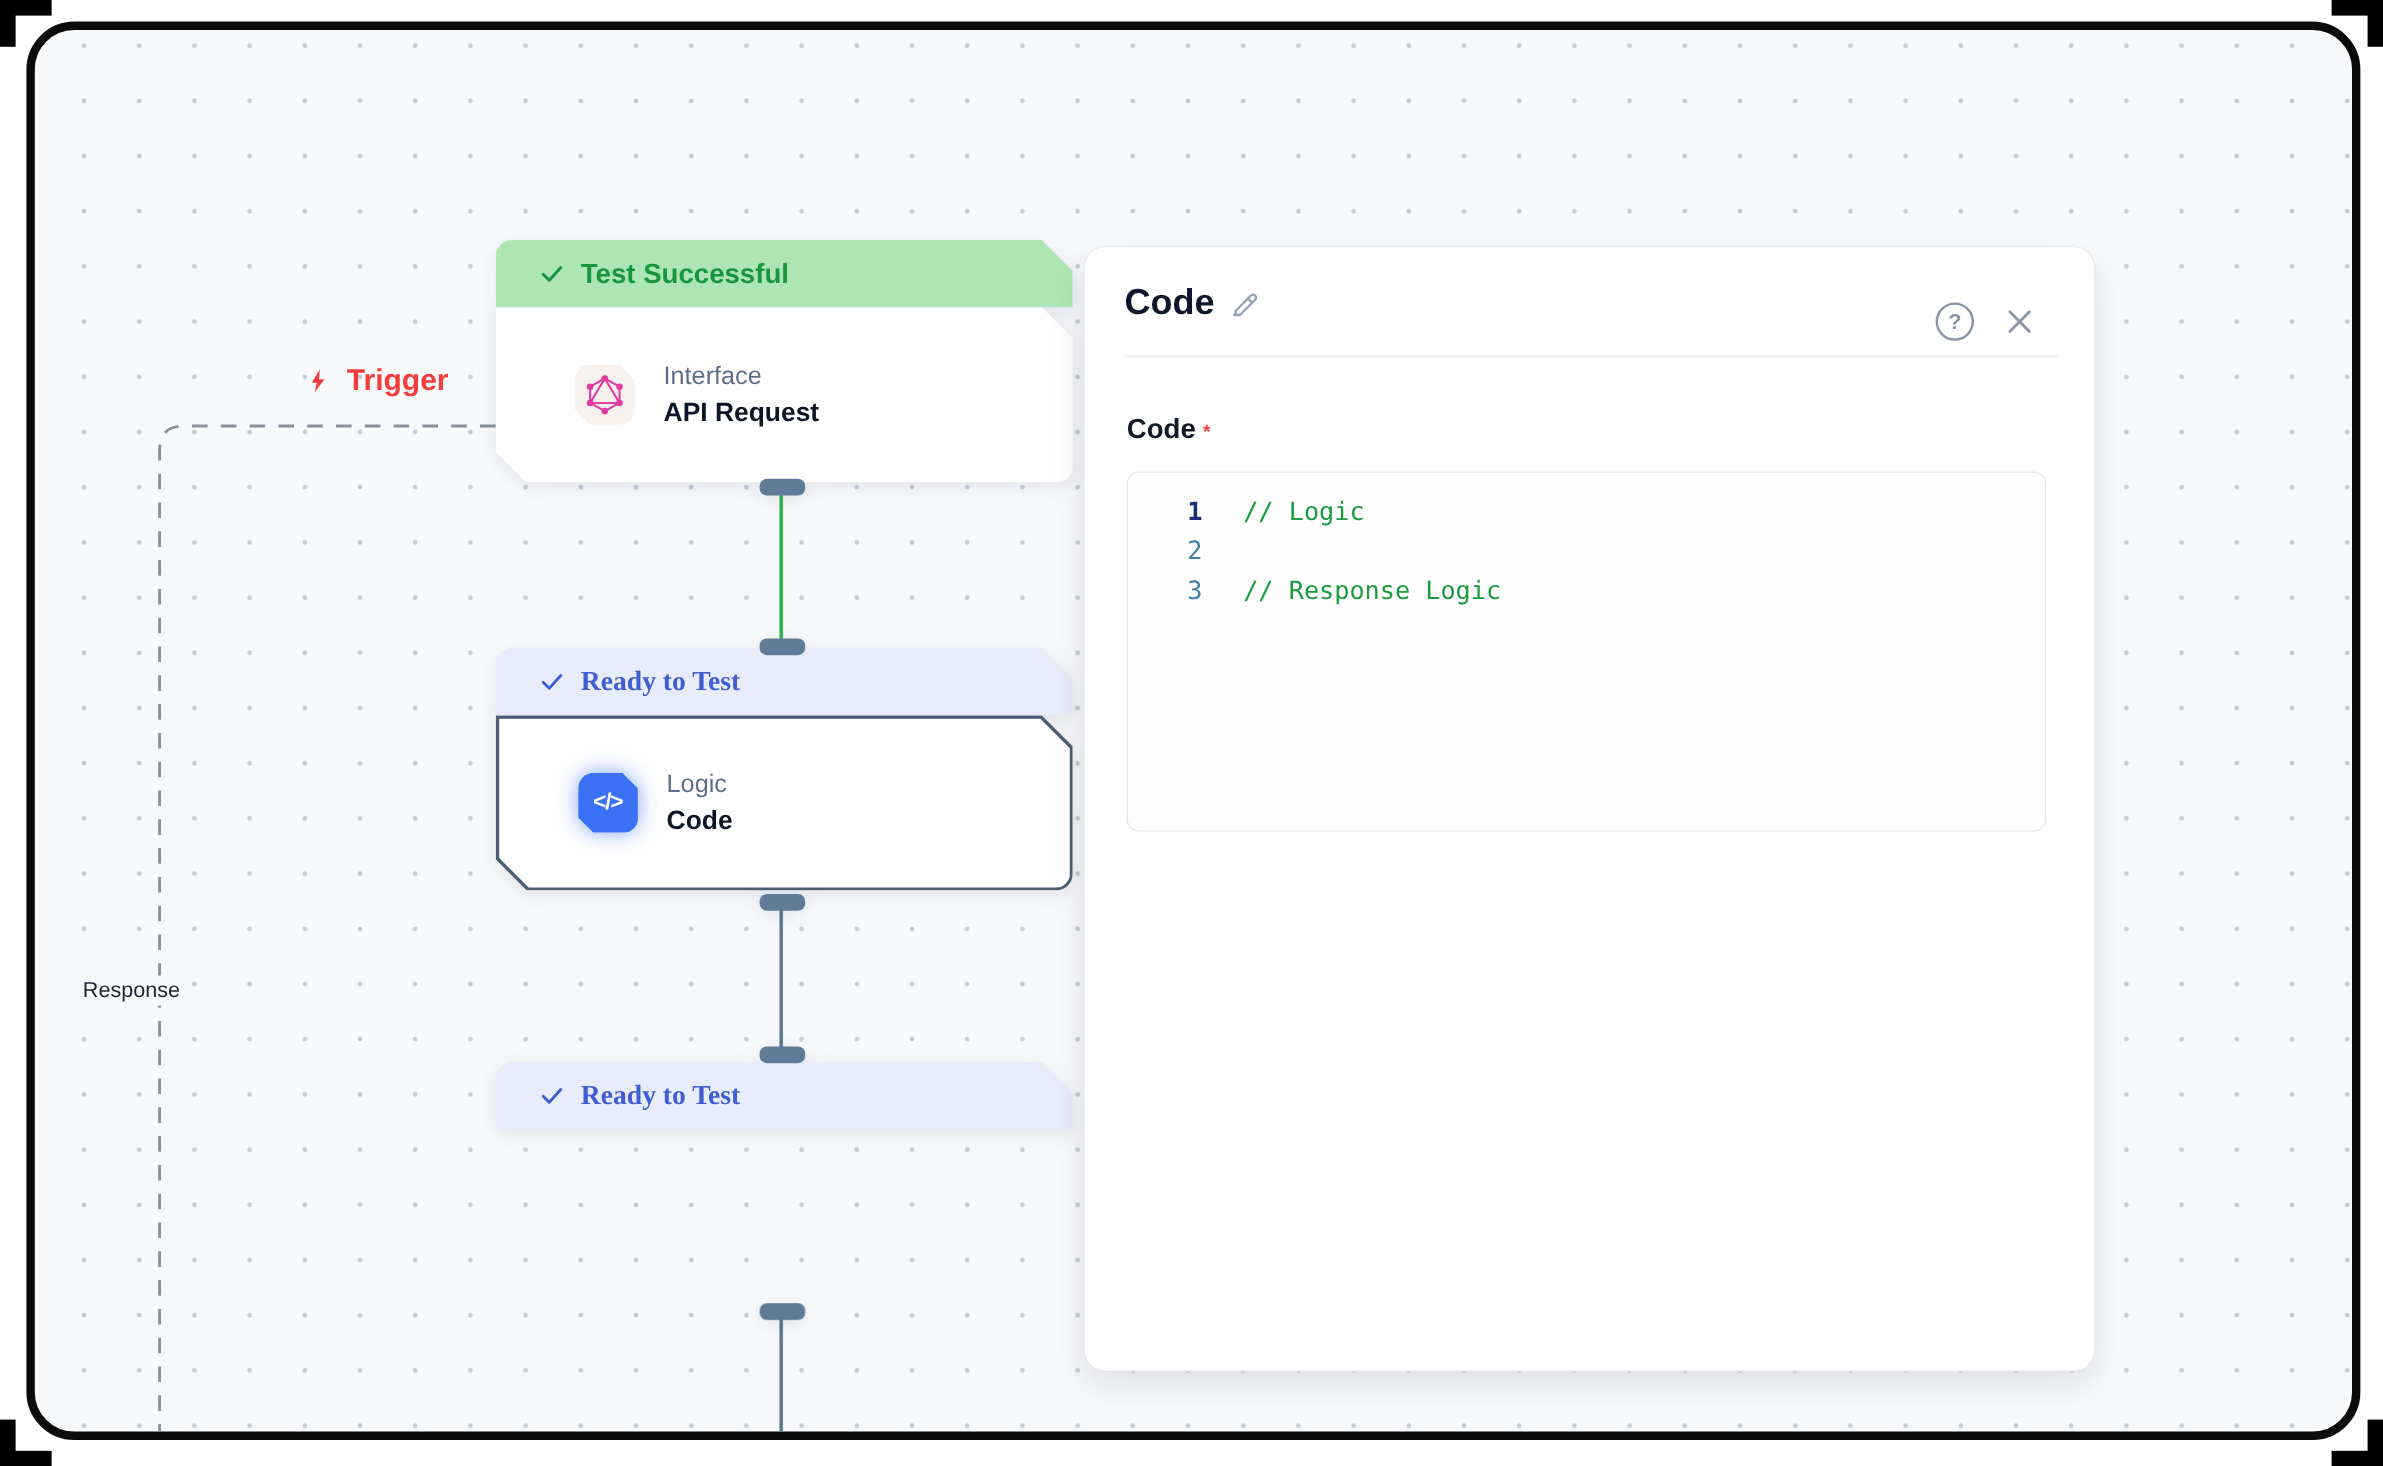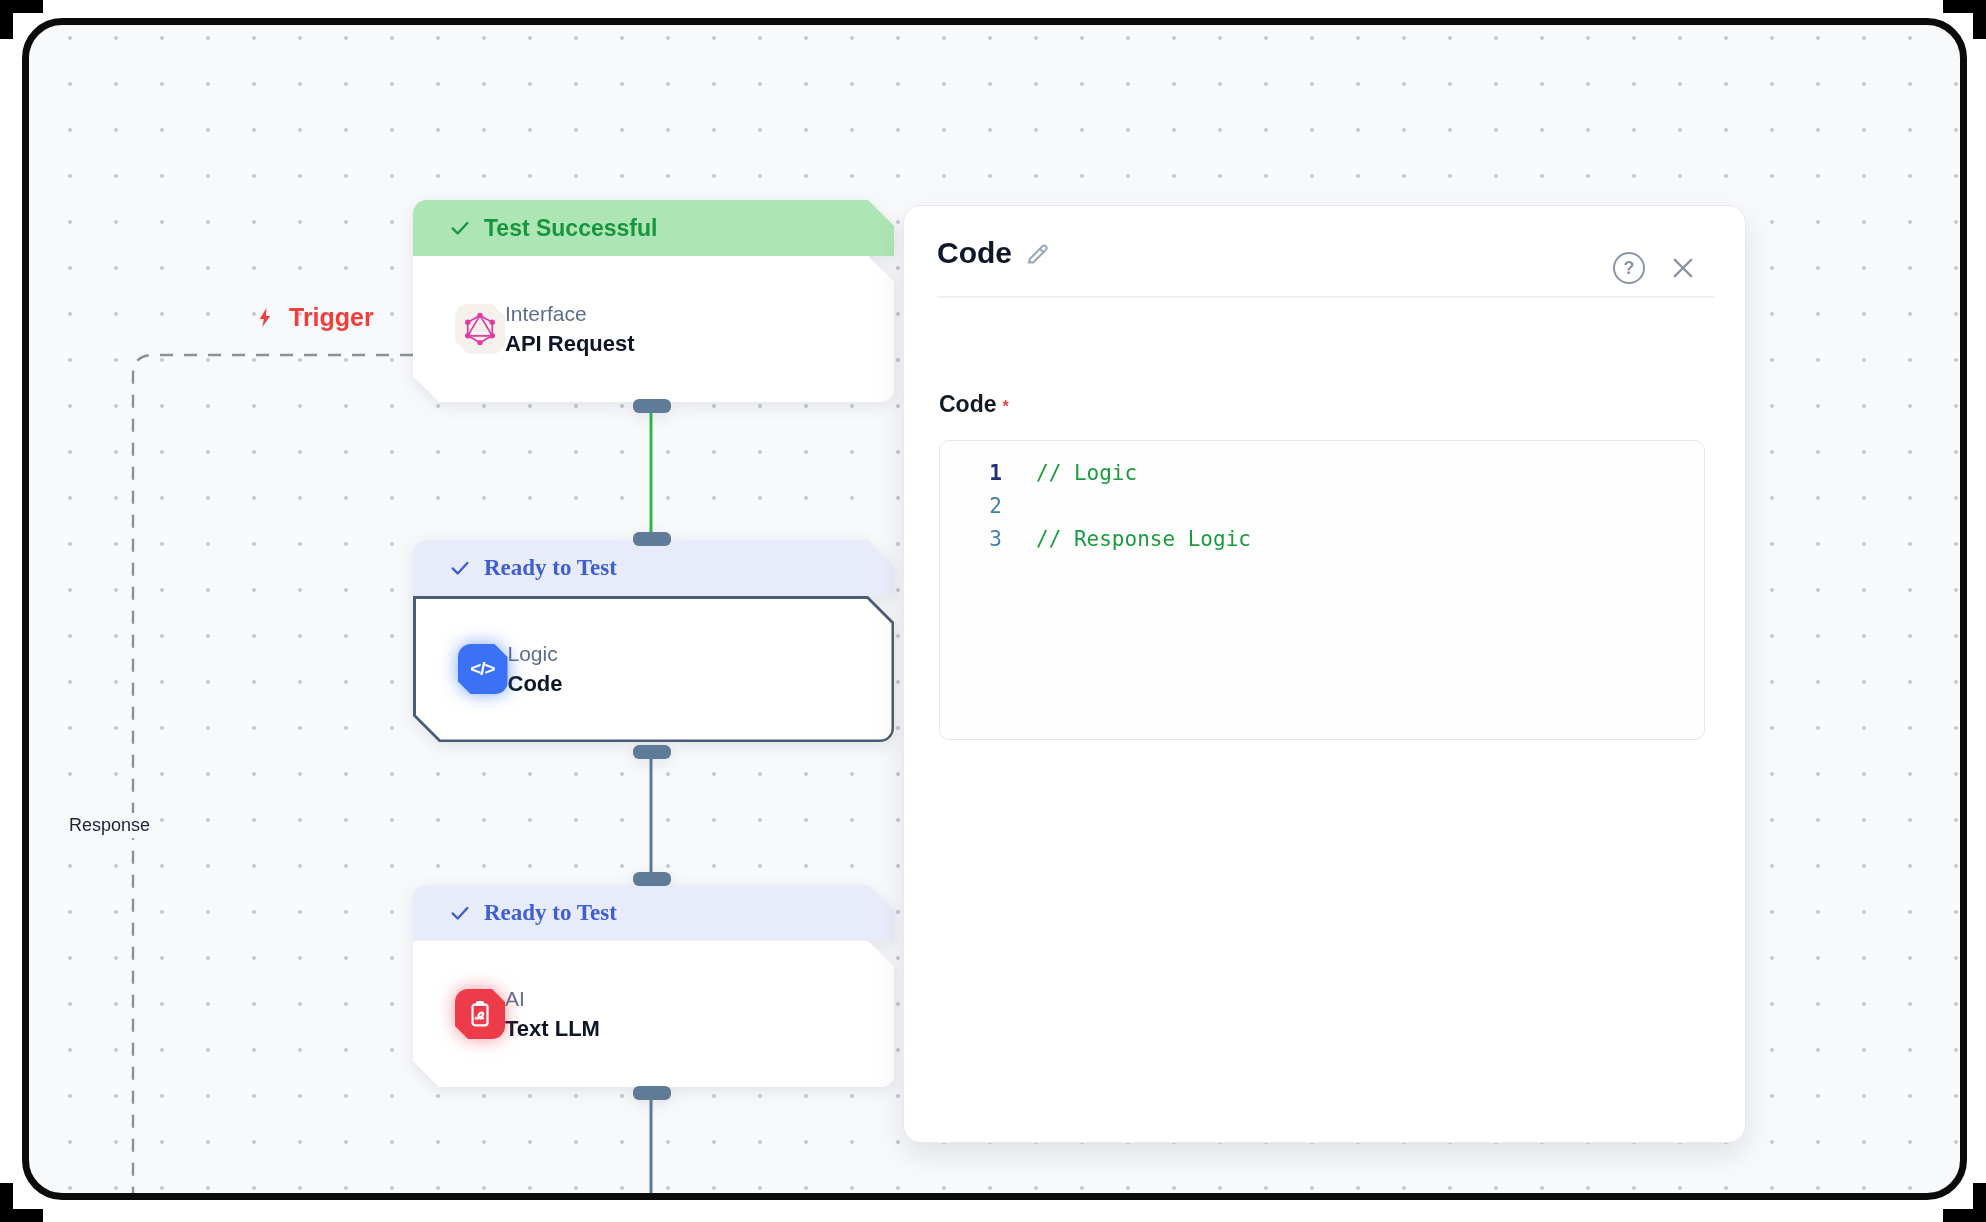--- a/index.html
+++ b/index.html
@@ -50,21 +50,21 @@
   .banner.ready{background:#e7ebfa;color:#3e5ed1;font-family:Liberation Serif, serif;}
   .banner .chk{flex:0 0 auto;}
   .card{
     position:relative;height:146px;background:#ffffff;
     clip-path:polygon(0 0,calc(100% - 26px) 0,100% 26px,100% 100%,26px 100%,0 calc(100% - 26px));
     border-radius:0 0 14px 0;
   }
   .card.selected{background:#4b5d74;}
   .card-inner{
     position:absolute;inset:0;background:#ffffff;display:flex;align-items:center;
-    padding-left:42px;box-sizing:border-box;
+    gap:24px;padding-left:66px;box-sizing:border-box;
     clip-path:polygon(0 0,calc(100% - 25px) 0,100% 25px,100% 100%,25px 100%,0 calc(100% - 25px));
     border-radius:0 0 13px 0;
   }
   .card.selected>.card-inner{inset:2.5px;}
   .icon-glow{flex:0 0 auto;line-height:0;}
   .glow-blue{filter:drop-shadow(0 0 9px rgba(59,114,245,0.65));}
   .glow-red{filter:drop-shadow(0 0 9px rgba(238,59,73,0.55));}
   .node-icon{
     width:50px;height:50px;display:flex;align-items:center;justify-content:center;
     border-radius:13px;
@@ -91,21 +91,21 @@
   .panel-title{font-size:30px;font-weight:700;color:#0f172a;}
   .panel-subtitle{margin-top:12px;font-size:20px;color:#5b7a9a;}
   .panel-actions{position:absolute;top:46px;right:48px;display:flex;align-items:center;gap:24px;}
   .help-btn{
     width:32px;height:32px;border-radius:50%;border:2.5px solid #8b95a6;box-sizing:border-box;
     display:flex;align-items:center;justify-content:center;
     color:#8b95a6;font-size:18px;font-weight:700;cursor:pointer;background:#fff;
   }
   .close-btn{line-height:0;cursor:pointer;}
   .panel-divider{margin:26px 30px 0 33px;height:2px;background:#eef0f4;}
-  .panel-body{padding:46px 0 0 35px;margin-top:47px;}
+  .panel-body{padding:46px 0 0 35px;}
   .field-label{font-size:23px;font-weight:700;color:#111827;}
   .req{color:#ef4444;margin-left:6px;font-weight:700;}
   .code-editor{
     margin-top:22px;width:766px;height:300px;box-sizing:border-box;
     border:1.5px solid #e3e6eb;border-radius:10px;background:#fffefe;
     padding-top:16px;font-family:"DejaVu Sans Mono","Liberation Mono",monospace;
     font-size:21px;overflow:hidden;
   }
   .code-line{display:flex;height:33px;line-height:33px;}
   .code-gutter{width:62px;text-align:right;color:#4180a8;flex:0 0 auto;}
@@ -193,38 +193,20 @@
   </div>
 
   <div class="node node-shadow" style="top:860px;">
     <div class="handle" style="top:-13px;"></div>
     <div class="banner ready">
       <svg class="chk" width="22" height="22" viewBox="0 0 24 24">
         <path d="M4 12.5 9.5 18 20 6.5" fill="none" stroke="#3e5ed1" stroke-width="2.6" stroke-linecap="round" stroke-linejoin="round"></path>
       </svg>
       <span>Ready to Test</span>
     </div>
-    <div class="card">
-      <div class="card-inner">
-        <span class="icon-glow glow-red">
-          <span class="node-icon llm">
-            <svg width="30" height="30" viewBox="0 0 24 24" fill="none" stroke="#ffffff" stroke-width="1.8" stroke-linecap="round" stroke-linejoin="round">
-              <rect x="6" y="4.5" width="12" height="16.5" rx="2"></rect>
-              <path d="M9.5 4.5v-1a1 1 0 0 1 1-1h3a1 1 0 0 1 1 1v1z"></path>
-              <path d="M10.5 15.5c2.6-.6 4.6-2.8 3.9-4.1-.7-1.2-3.2-.2-3.6 1.8-.4 1.9 1.5 2.8 3.6 2.1"></path>
-              <circle cx="8.9" cy="15.3" r="0.4" fill="#fff"></circle>
-            </svg>
-          </span>
-        </span>
-        <span class="node-text">
-          <span class="node-cat">AI</span>
-          <span class="node-title">Text LLM</span>
-        </span>
-      </div>
-    </div>
     <div class="handle" style="top:201px;"></div>
   </div>
 
   <div class="panel">
     <div class="panel-header">
       <div class="panel-title-row">
         <span class="panel-title">Code</span>
         <svg width="27" height="27" viewBox="0 0 24 24" fill="none" stroke="#94a3b8" stroke-width="1.7" stroke-linecap="round" stroke-linejoin="round">
           <path d="M4 20h4.2L19.6 8.6a2.2 2.2 0 0 0-3.1-3.1L5 17v3z"></path>
           <path d="M14.2 7.8l3 3"></path>

